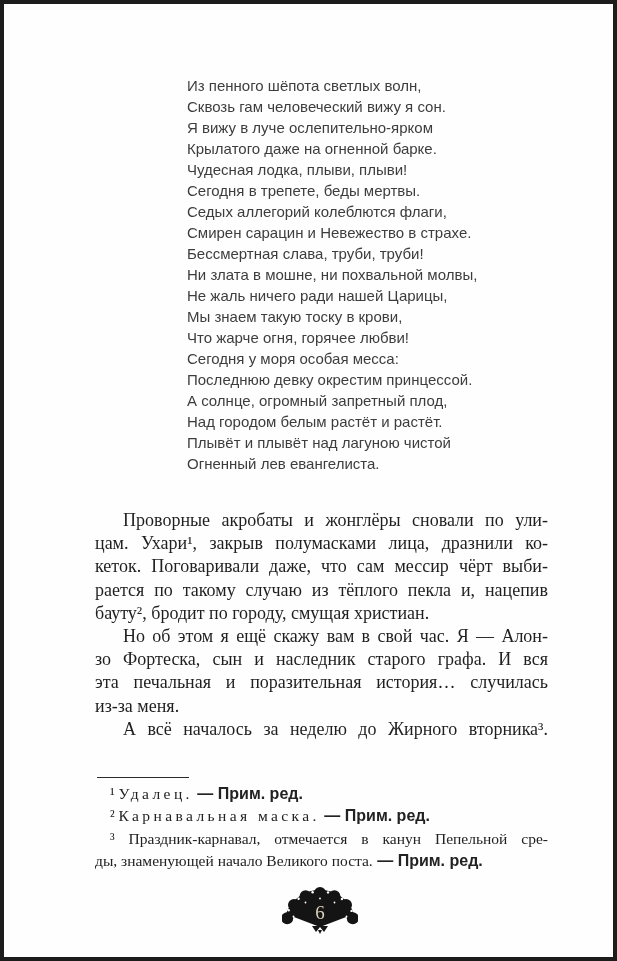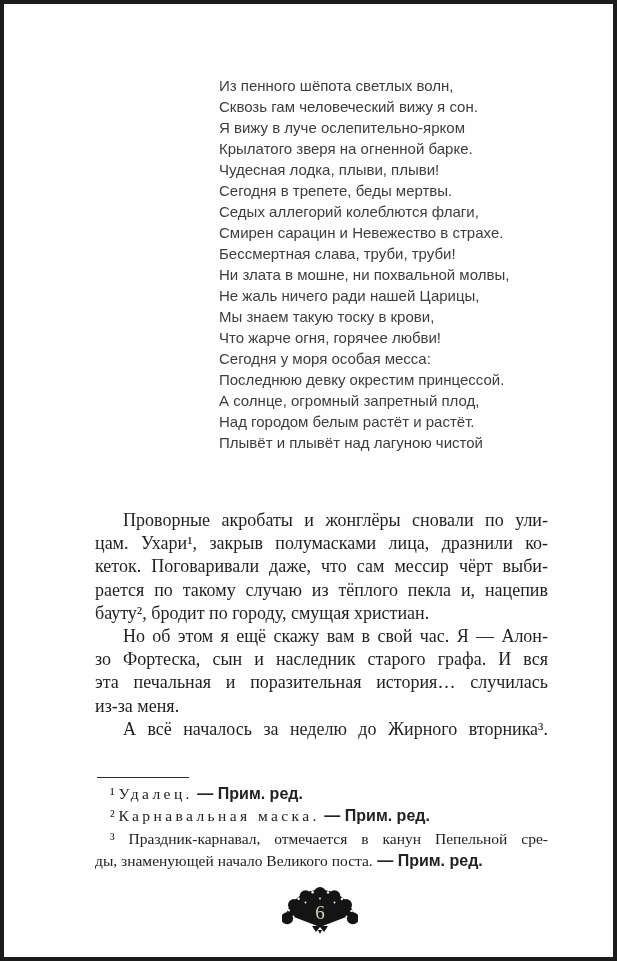--- a/index.html
+++ b/index.html
@@ -2,21 +2,21 @@
 <html><head>
 <meta charset="utf-8">
 <style>
   html,body{margin:0;padding:0;background:#ffffff;}
   .page{position:relative;width:617px;height:961px;background:#fefefe;overflow:hidden;
         font-family:"Liberation Serif",serif;}
   .frame{position:absolute;inset:0;border:4px solid #1c1c1c;pointer-events:none;}
 
   .poem{position:absolute;left:187px;top:75px;
         font-family:"Liberation Sans",sans-serif;font-size:15px;line-height:21px;
-        color:#3d3d3d;white-space:nowrap;margin-left:32px;}
+        color:#3d3d3d;white-space:nowrap;}
   .poem .pl{height:21px;}
 
   .prose{position:absolute;left:95px;top:509px;width:453px;
          font-size:18px;line-height:23.2px;color:#1f1f1f;}
   .prose .ln{text-align:justify;text-align-last:justify;}
   .prose .ln.first{text-indent:28px;}
   .prose .ln.last{text-align-last:left;}
 
   .fn-rule{position:absolute;left:97px;top:777px;width:92px;height:0;
            border-top:1px solid #2b2b2b;}
@@ -35,35 +35,36 @@
 </style>
 </head>
 <body>
 
 <div class="page">
 
   <div class="poem" id="poem">
       <div class="pl">Из пенного шёпота светлых волн,</div>
       <div class="pl">Сквозь гам человеческий вижу я сон.</div>
       <div class="pl">Я вижу в луче ослепительно-ярком</div>
-      <div class="pl">Крылатого зверя на огненной барке.</div>
+      <div class="pl">Крылатого даже на огненной барке.</div>
       <div class="pl">Чудесная лодка, плыви, плыви!</div>
       <div class="pl">Сегодня в трепете, беды мертвы.</div>
       <div class="pl">Седых аллегорий колеблются флаги,</div>
       <div class="pl">Смирен сарацин и Невежество в страхе.</div>
       <div class="pl">Бессмертная слава, труби, труби!</div>
       <div class="pl">Ни злата в мошне, ни похвальной молвы,</div>
       <div class="pl">Не жаль ничего ради нашей Царицы,</div>
       <div class="pl">Мы знаем такую тоску в крови,</div>
       <div class="pl">Что жарче огня, горячее любви!</div>
       <div class="pl">Сегодня у моря особая месса:</div>
       <div class="pl">Последнюю девку окрестим принцессой.</div>
       <div class="pl">А солнце, огромный запретный плод,</div>
       <div class="pl">Над городом белым растёт и растёт.</div>
       <div class="pl">Плывёт и плывёт над лагуною чистой</div>
+      <div class="pl">Огненный лев евангелиста.</div>
     </div>
 
   <div class="prose" id="prose">
       <div class="ln first">Проворные акробаты и жонглёры сновали по ули-</div>
       <div class="ln">цам. Ухари¹, закрыв полумасками лица, дразнили ко-</div>
       <div class="ln">кеток. Поговаривали даже, что сам мессир чёрт выби-</div>
       <div class="ln">рается по такому случаю из тёплого пекла и, нацепив</div>
       <div class="ln last">бауту², бродит по городу, смущая христиан.</div>
       <div class="ln first">Но об этом я ещё скажу вам в свой час. Я — Алон-</div>
       <div class="ln">зо Фортеска, сын и наследник старого графа. И вся</div>

